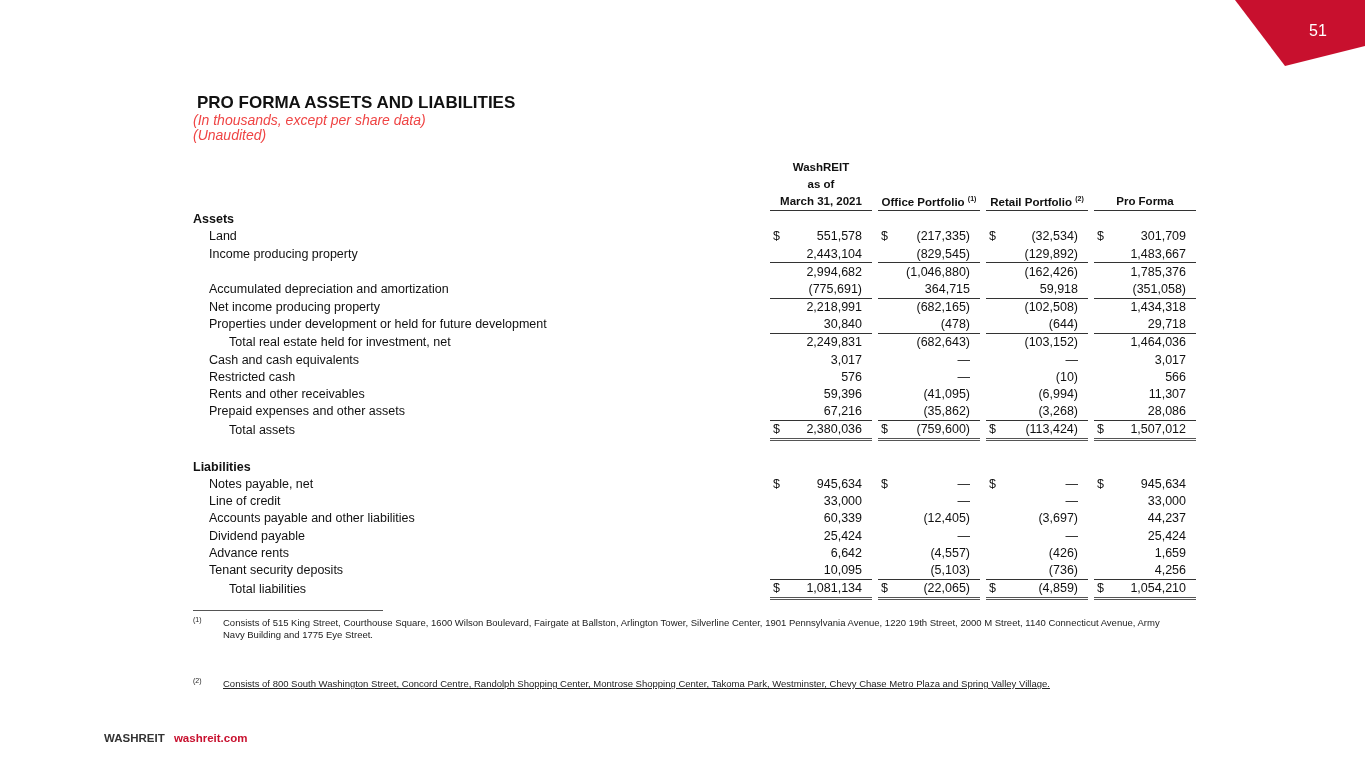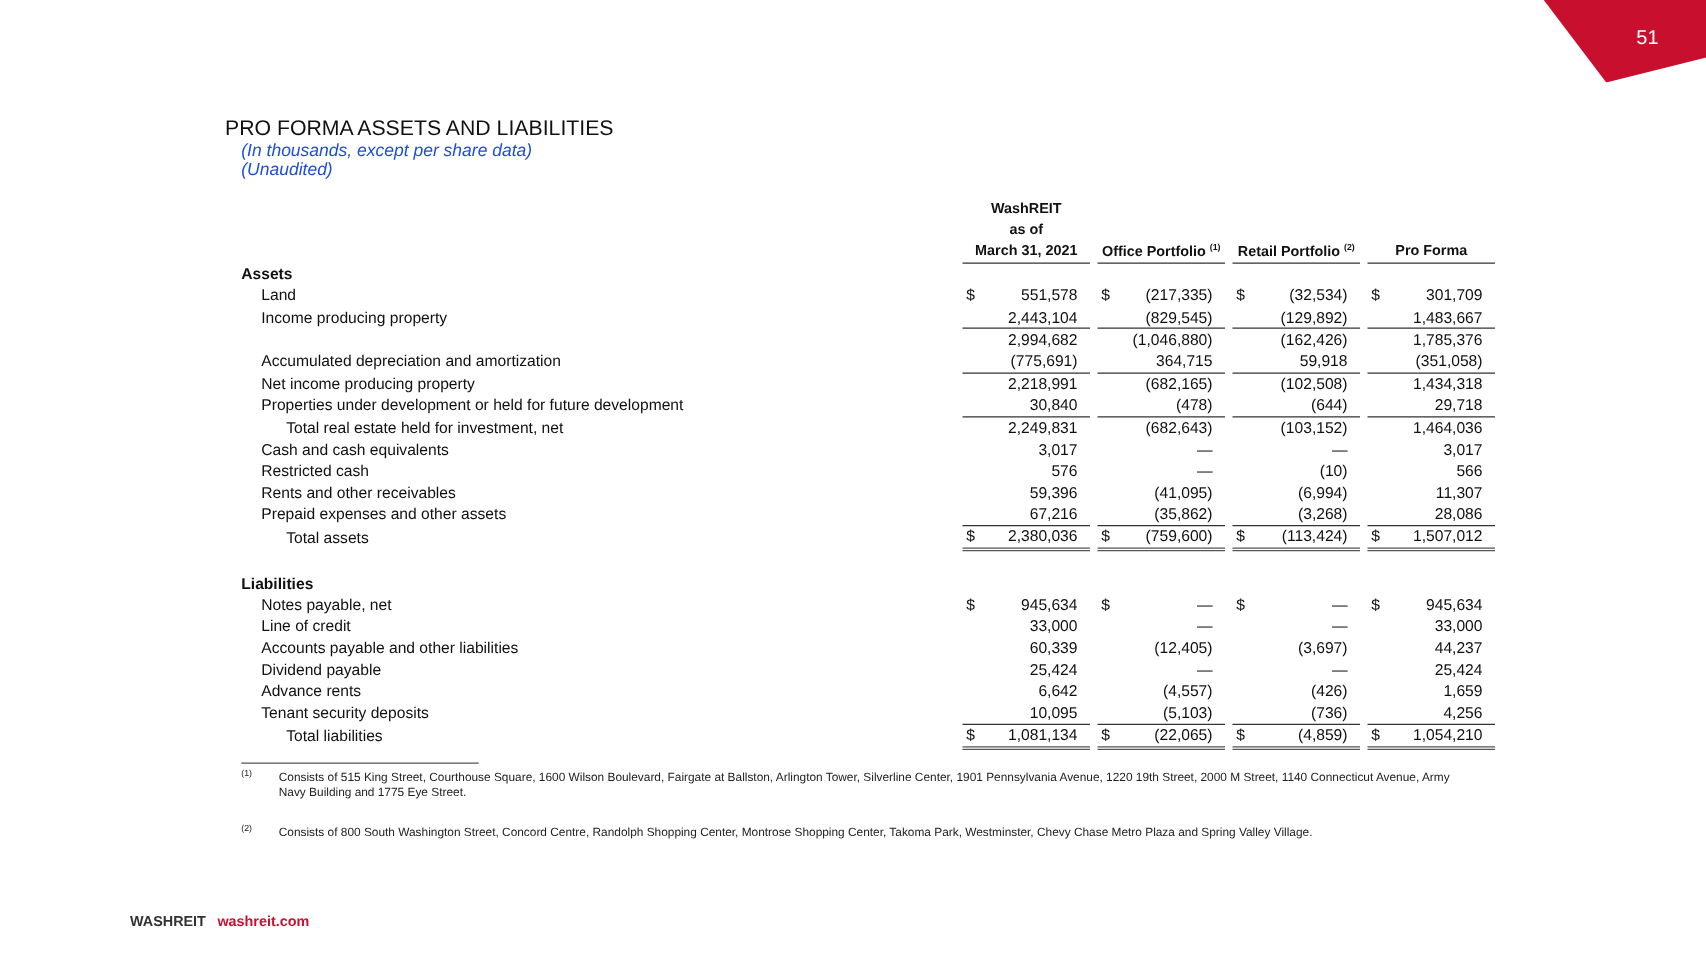--- a/index.html
+++ b/index.html
@@ -1,41 +1,41 @@
 <!DOCTYPE html>
 <html><head>
 <meta charset="utf-8">
 <style>
   html, body { margin:0; padding:0; }
   body { width:1365px; height:768px; position:relative; background:#ffffff; overflow:hidden;
          font-family:"Liberation Sans", sans-serif; color:#111; }
   .corner { position:absolute; right:0; top:0; width:130px; height:66px; }
   .page-num { position:absolute; left:1303px; top:22px; width:30px; font-weight:normal; font-size:16px; color:#fff; text-align:center; }
-  .title { position:absolute; left:180px; top:93px; font-size:17px; font-weight:normal; color:#111; }
-  .sub { position:absolute; left:193px; font-size:14px; font-style:italic; color:#1d4ed8; }
+  .title { position:absolute; left:197px; top:93px; font-size:17px; font-weight:bold; color:#111; }
+  .sub { position:absolute; left:193px; font-size:14px; font-style:italic; color:#ef4444; }
   .sub1 { top:112px; } .sub2 { top:127px; }
   table.fin { position:absolute; left:193px; top:158px; border-collapse:separate; border-spacing:0; font-size:12.5px; }
   table.fin td { height:17.2px; padding:0; white-space:nowrap; }
   td.lbl { width:541px; }
   td.gap { width:6px; }
   td.cell { width:102px; }
   .cellwrap { display:flex; justify-content:space-between; padding:0 10px 0 3px; }
   .hdr td { font-weight:bold; font-size:11.5px; text-align:center; }
   .hdr.ul td.cell { border-bottom:1.5px solid #333; }
   .sect td.lbl { font-weight:bold; }
   .ind1 { padding-left:16px !important; }
   .ind2 { padding-left:36px !important; }
   .topline td.cell { border-top:1.5px solid #333; }
   .dbl td.cell { border-bottom:3px double #555; }
   sup { font-size:7px; }
   .fn-rule { position:absolute; left:193px; top:610px; width:190px; border-top:1px solid #555; }
   .fn { position:absolute; left:193px; font-size:9.5px; color:#222; line-height:12px; }
   .fn .mark { position:absolute; left:0; top:-3px; font-size:7px; }
   .fn .txt { margin-left:30px; width:950px; }
-  .fn1 { top:617px; } .fn2 { top:661px; }
+  .fn1 { top:617px; } .fn2 { top:678px;text-decoration:underline; }
   .footer { position:absolute; left:104px; top:732px; font-size:11.5px; font-weight:bold; }
   .footer .brand { color:#333; margin-right:6px; }
   .footer .url { color:#c8102e; }
 </style>
 </head>
 <body>
 
 <svg class="corner" viewBox="0 0 130 66">
   <polygon points="0,0 130,0 130,46 50,66" fill="#c8102e"></polygon>
 </svg>

